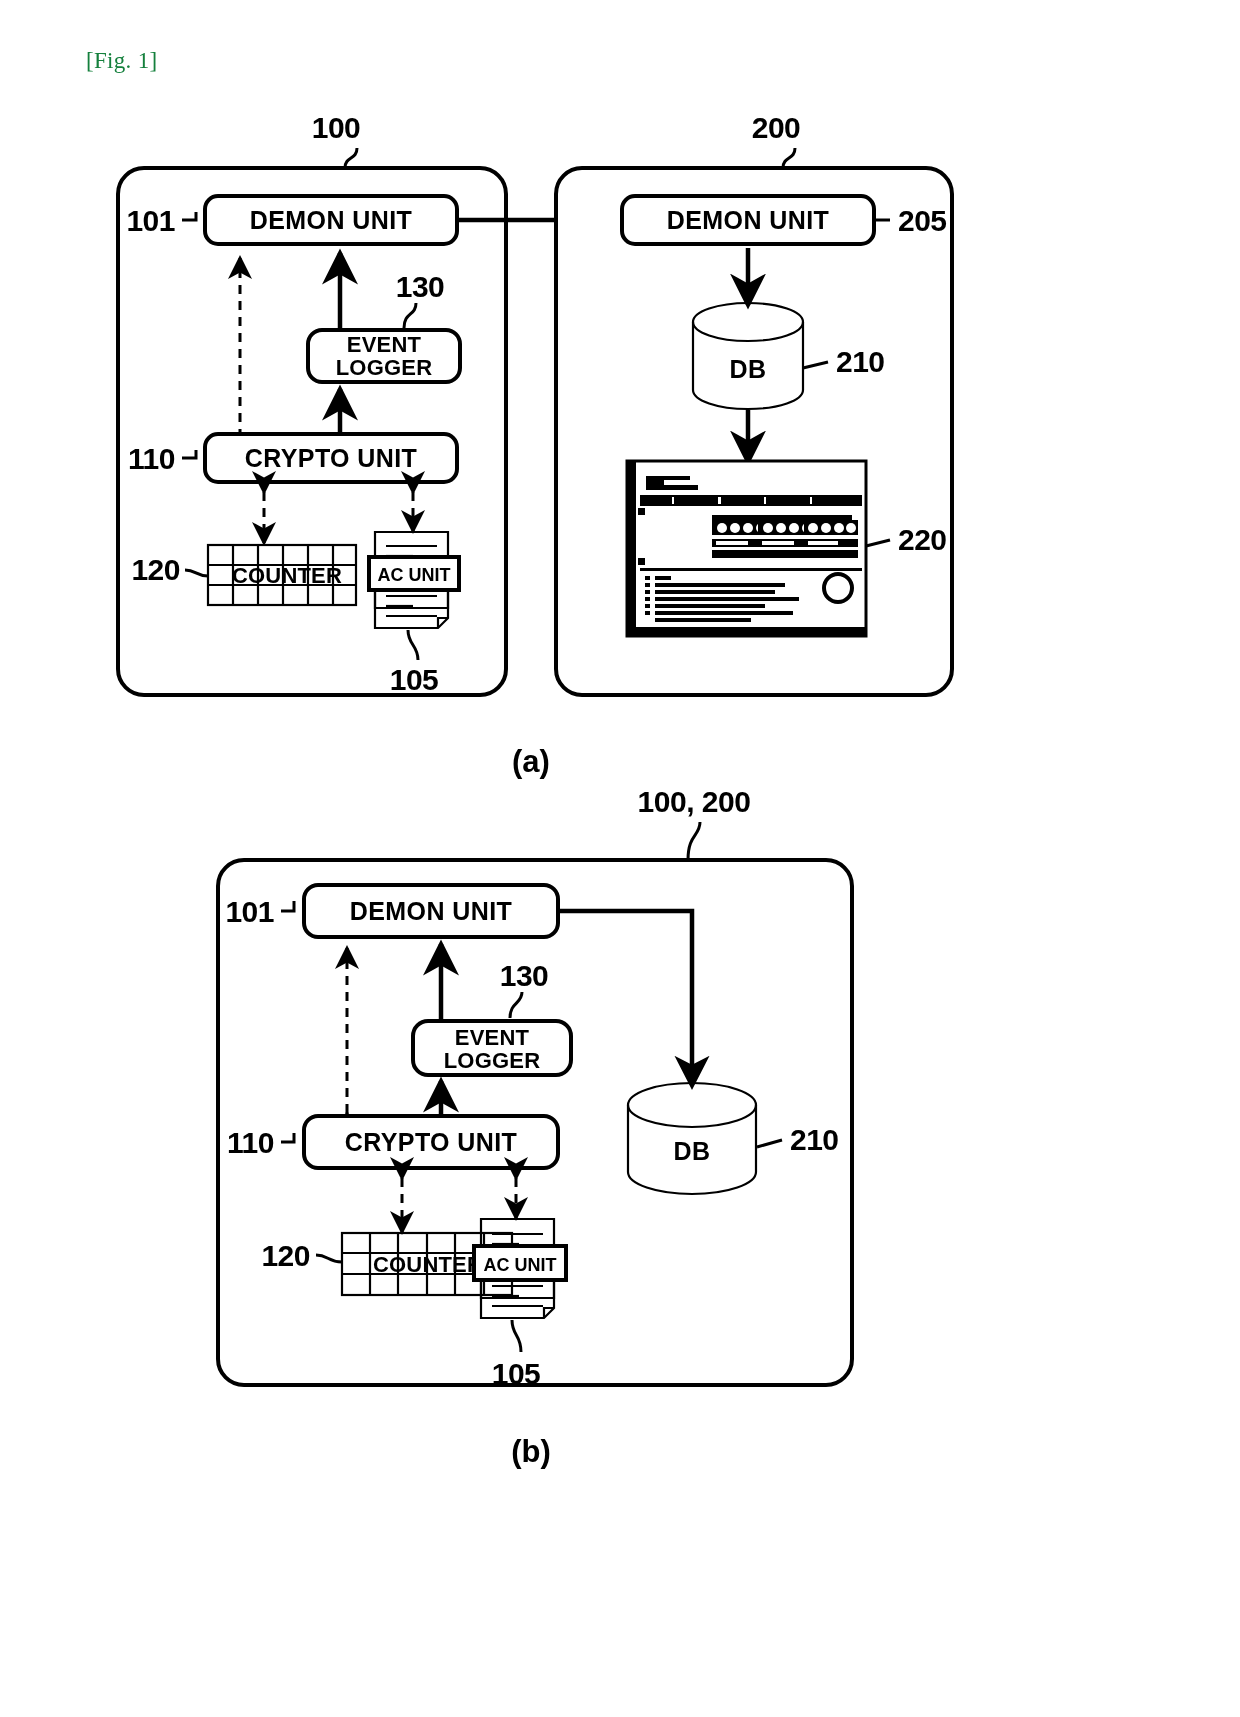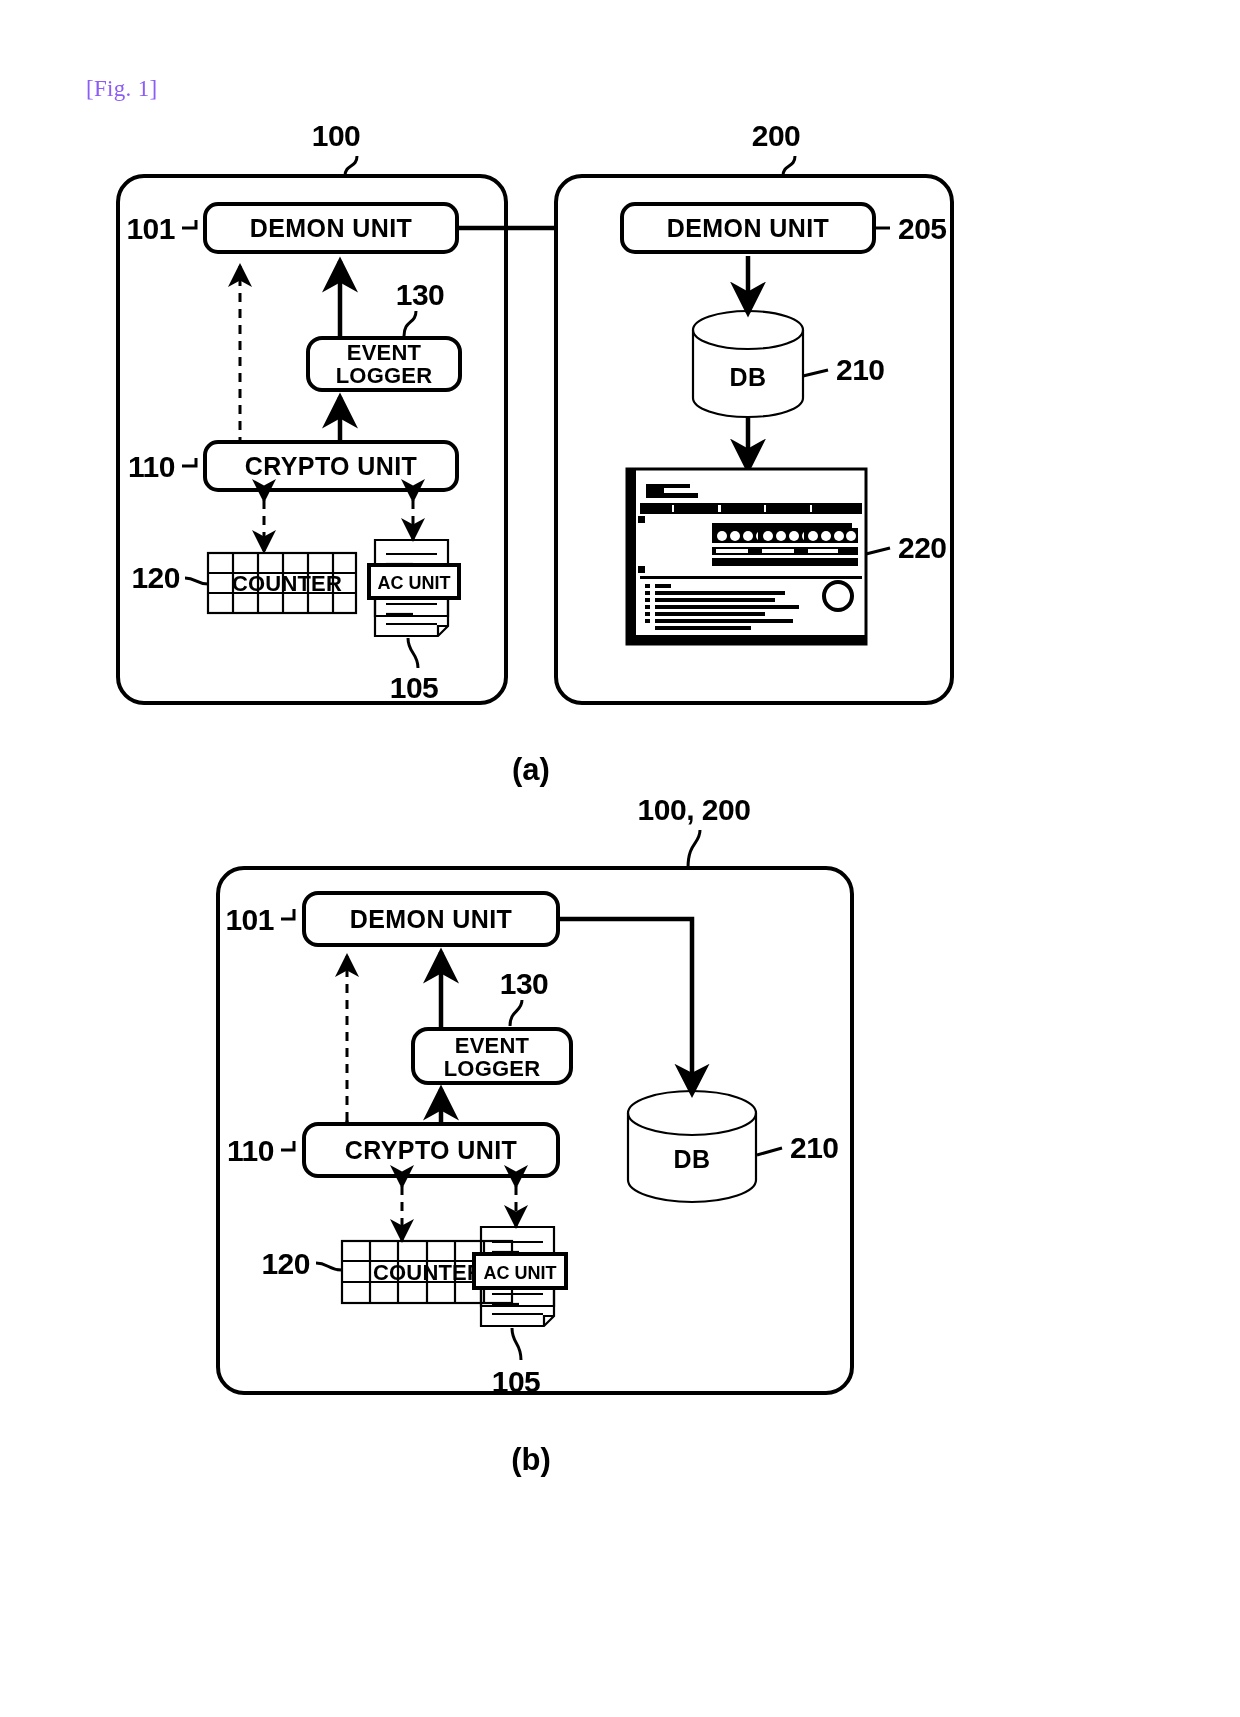--- a/index.html
+++ b/index.html
@@ -11,29 +11,29 @@
     width: 1240px;
     height: 1717px;
     position: relative;
     font-family: "Liberation Sans", sans-serif;
     color: #000;
     overflow: hidden;
   }
   .fig-label {
     position: absolute;
     left: 86px;
-    top: 76px;
+    top: 48px;
     font-family: "Liberation Serif", serif;
     font-size: 23px;
-    color: #8b5cf6;
+    color: #15803d;
     letter-spacing: 0.3px;
   }
   .canvas {
     position: absolute;
-    left: 0; top: 8px;
+    left: 0; top: 0;
     width: 1240px;
     height: 1349px;
   }
   svg { display:block; }
   .panel-box {
     fill: #fff;
     stroke: #000;
     stroke-width: 4;
   }
   .unit-box {

